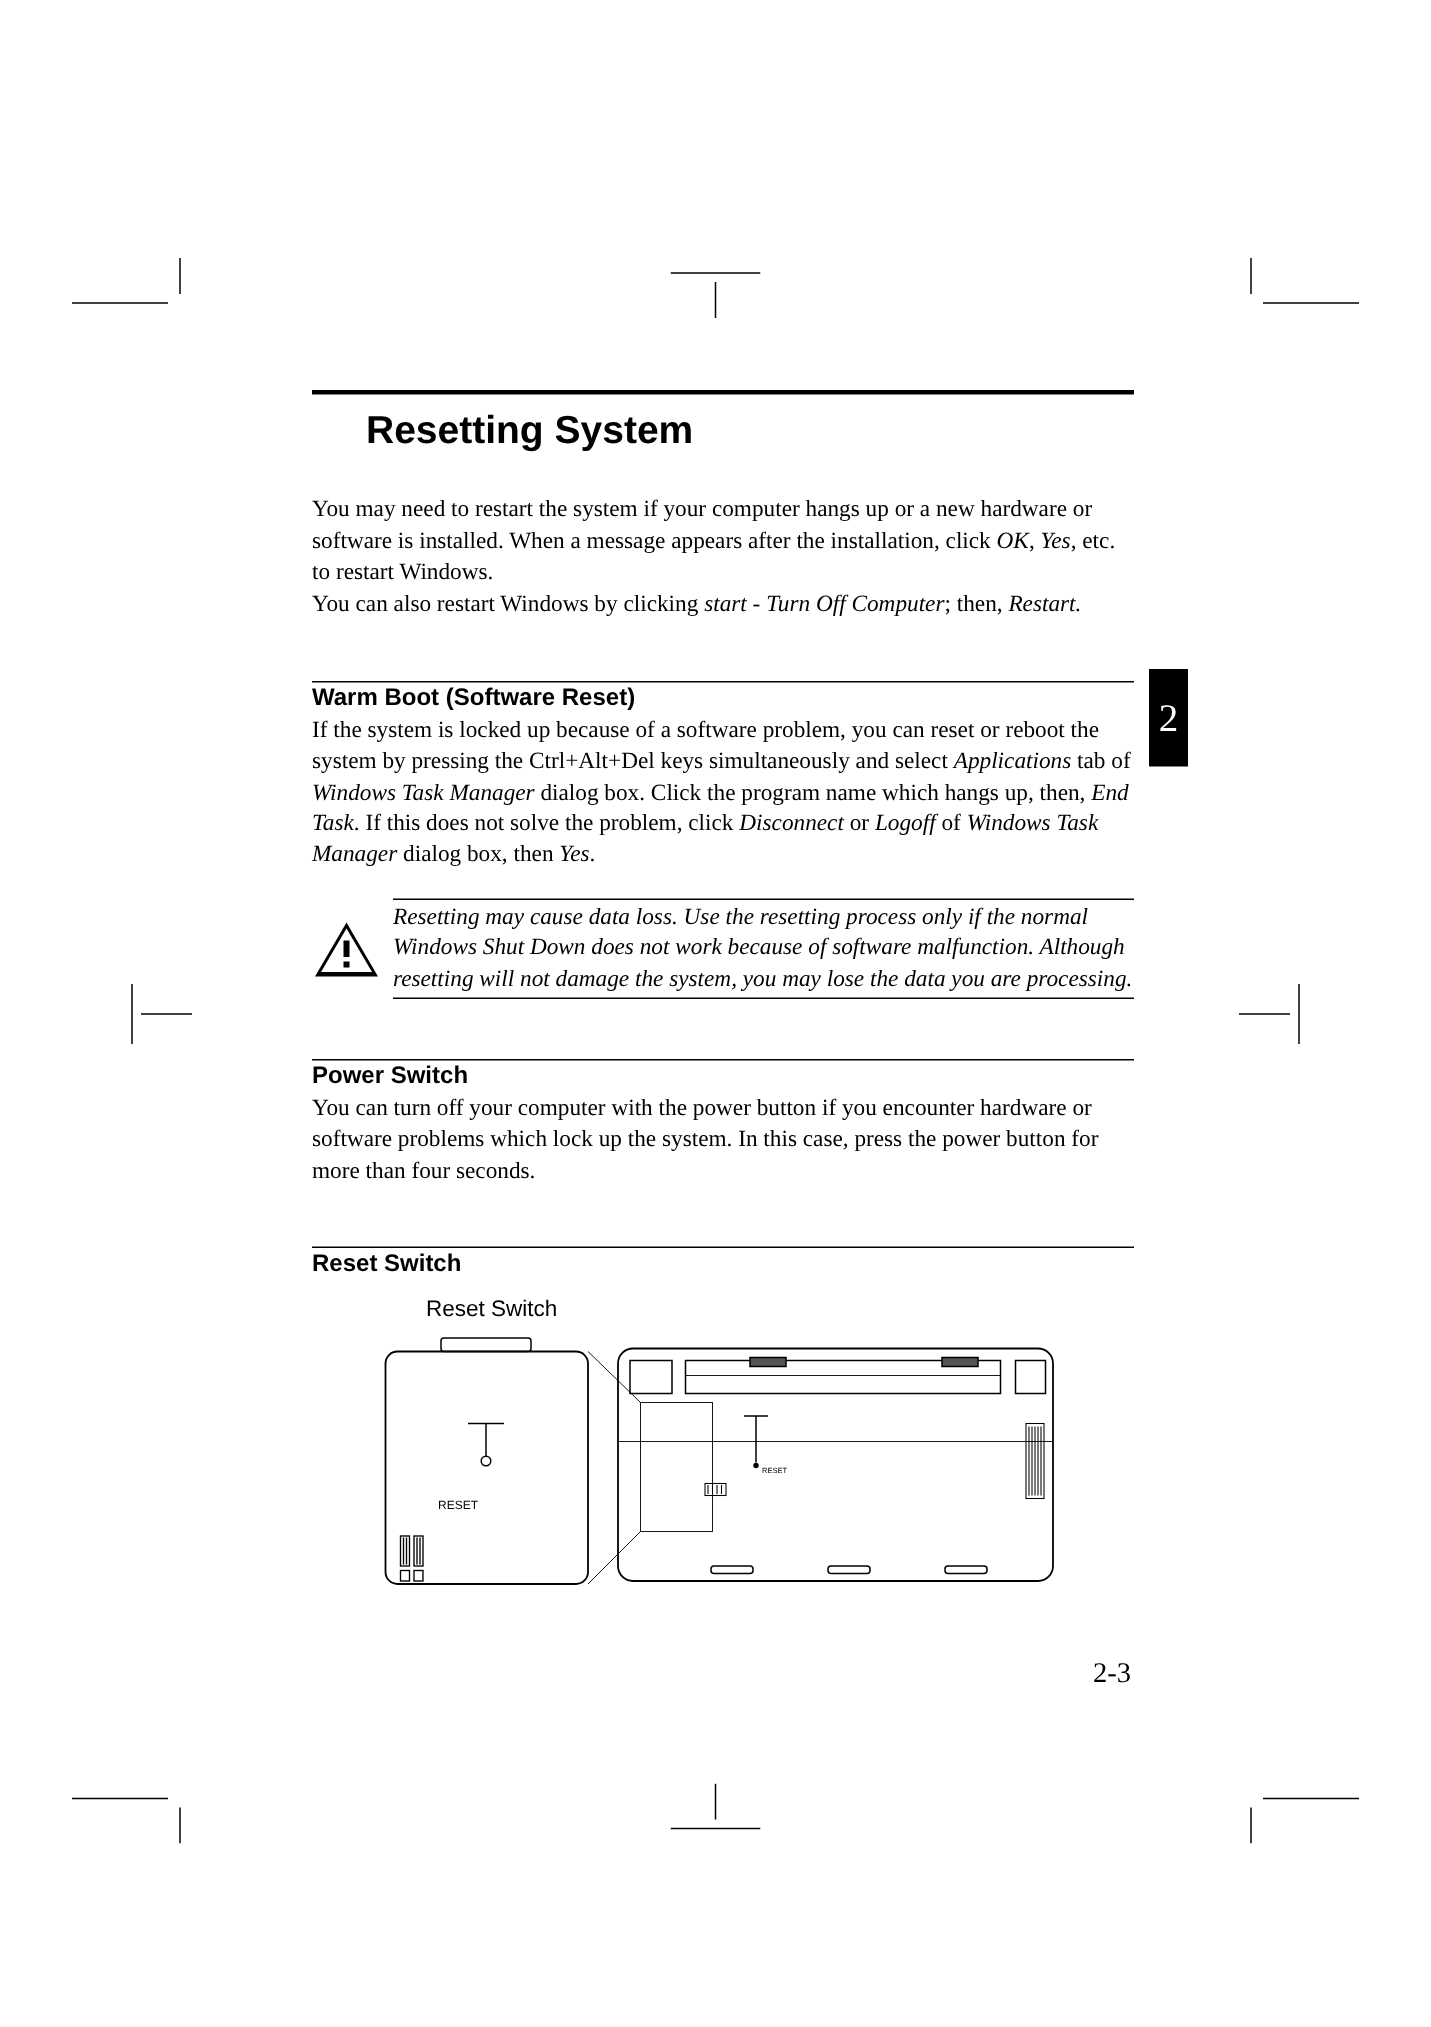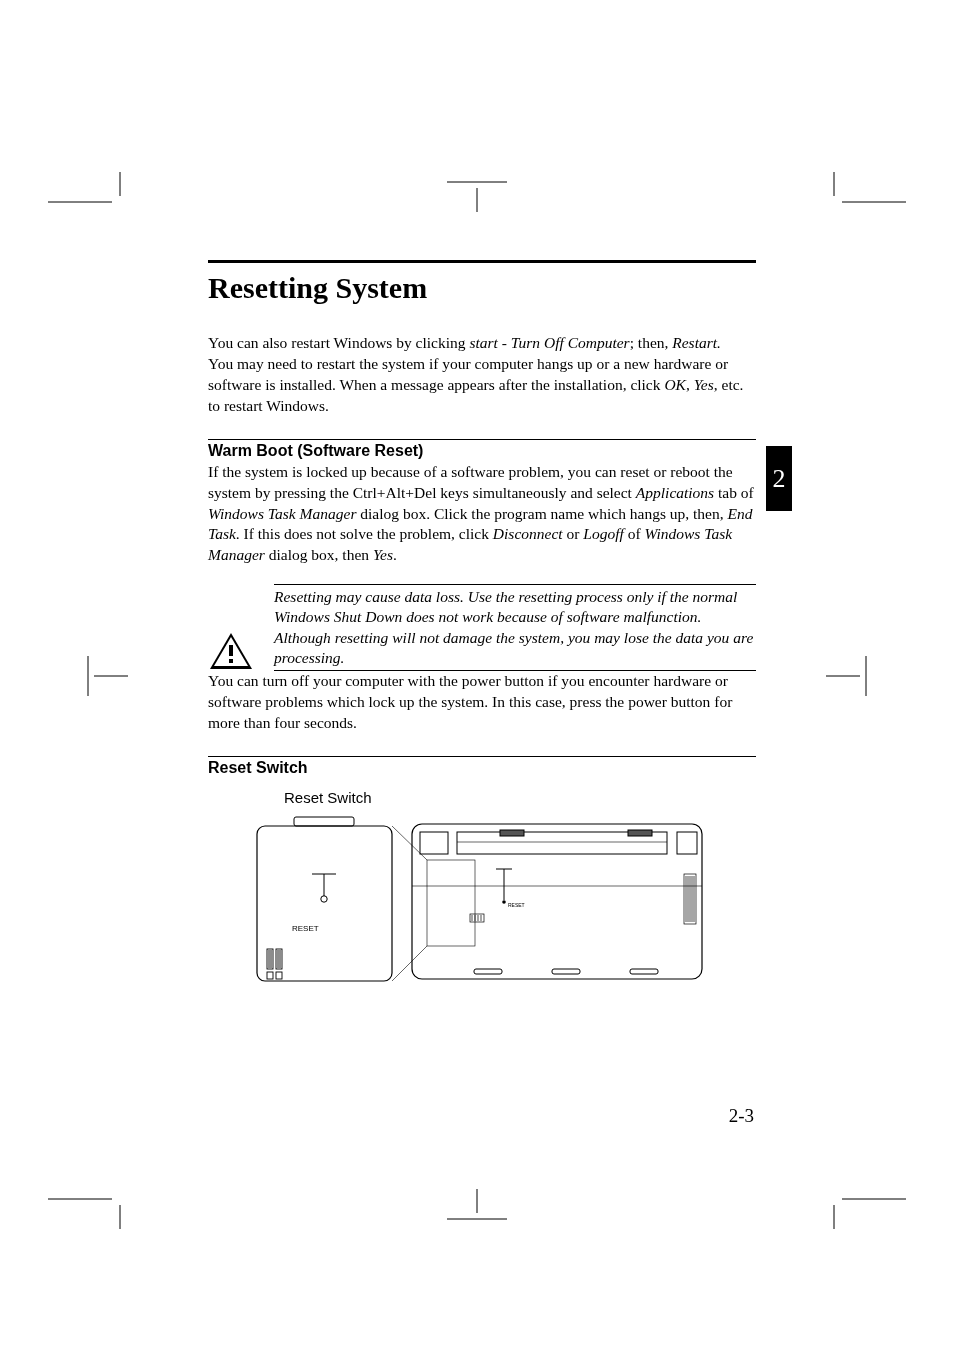--- a/index.html
+++ b/index.html
@@ -32,47 +32,48 @@
       position: absolute;
       top: 260px;
       left: 208px;
       width: 548px;
     }
     .main-title-wrap {
       border-top: 3px solid #000;
       margin-bottom: 22px;
     }
     .main-title {
-      font-family: Liberation Serif, serif;
+      font-family: Liberation Sans, sans-serif;
       font-weight: bold;
-      font-size: 30px;
+      font-size: 26px;
       padding: 8px 0 6px 0;
+      margin-left: 36px;
     }
     .body-text {
       font-size: 15.5px;
       line-height: 1.35;
       margin-left: 0;
       margin-bottom: 0;
     }
     .section-head {
       border-top: 1px solid #000;
       padding-top: 2px;
       font-family: Arial, Helvetica, sans-serif;
       font-weight: bold;
       font-size: 16px;
-      margin-top: 22px;
+      margin-top: 40px;
       margin-bottom: 2px;
     }
     .italic { font-style: italic; }
     .bold { font-weight: normal; }
     .note-row {
       display: flex;
-      align-items: flex-end;
+      align-items: center;
       margin-top: 18px;
-      gap: 20px;
+      gap: 8px;
     }
     .caution-icon {
       flex: 0 0 46px;
       height: 40px;
     }
     .note-text {
       border-top: 1px solid #000;
       border-bottom: 1px solid #000;
       font-style: italic;
       font-size: 15.5px;
@@ -152,43 +153,44 @@
 
 <div class="chapter-tab">2</div>
 
 <div class="page-content">
 
   <div class="main-title-wrap">
     <div class="main-title">Resetting System</div>
   </div>
 
   <p class="body-text">
-    <span>You can also restart Windows by clicking </span><span class="italic">start</span><span> - </span><span class="italic">Turn Off Computer</span><span>; then, </span><span class="italic">Restart.</span>
+    <span>You may need to restart the system if your computer hangs up or a new hardware or software is installed. When a message appears after the installation, click </span><span class="italic">OK</span><span>, </span><span class="italic">Yes</span><span>, etc. to restart Windows.</span>
   </p>
   <p class="body-text">
-    <span>You may need to restart the system if your computer hangs up or a new hardware or software is installed. When a message appears after the installation, click </span><span class="italic">OK</span><span>, </span><span class="italic">Yes</span><span>, etc. to restart Windows.</span>
+    <span>You can also restart Windows by clicking </span><span class="italic">start</span><span> - </span><span class="italic">Turn Off Computer</span><span>; then, </span><span class="italic">Restart.</span>
   </p>
 
   <div class="section-head">Warm Boot (Software Reset)</div>
   <p class="body-text">
     <span>If the system is locked up because of a software problem, you can reset or reboot the system by pressing the </span><span class="bold">Ctrl</span><span>+</span><span class="bold">Alt</span><span>+</span><span class="bold">Del</span><span> keys simultaneously and select </span><span class="italic">Applications</span><span> tab of </span><span class="italic">Windows Task Manager</span><span> dialog box. Click the program name which hangs up, then, </span><span class="italic">End Task</span><span>.  If this does not solve the problem, click </span><span class="italic">Disconnect</span><span> or </span><span class="italic">Logoff</span><span> of </span><span class="italic">Windows Task Manager</span><span> dialog box, then </span><span class="italic">Yes</span><span>.</span>
   </p>
 
   <div class="note-row">
     <div class="caution-icon">
       <svg width="46" height="40" viewBox="0 0 46 40">
         <polygon points="23,2 44,38 2,38" fill="#000"></polygon>
         <polygon points="23,6 40,35 6,35" fill="#fff"></polygon>
         <rect x="21" y="14" width="4" height="11" fill="#000"></rect>
         <rect x="21" y="28" width="4" height="4" fill="#000"></rect>
       </svg>
     </div>
     <div class="note-text">Resetting may cause data loss. Use the resetting process only if the normal Windows Shut Down does not work because of software malfunction.  Although resetting will not damage the system, you may lose the data you are processing.</div>
   </div>
 
+  <div class="section-head">Power Switch</div>
   <p class="body-text">You can turn off your computer with the power button if you encounter hardware or software problems which lock up the system. In this case, press the power button for more than four seconds.</p>
 
   <div class="section-head">Reset Switch</div>
 
   <div class="fig-wrap">
     <div class="fig-caption">Reset Switch</div>
     <div class="diagram">
       <svg width="460" height="175" viewBox="0 0 460 175">
 
         <rect x="5" y="12" width="135" height="155" rx="8" fill="none" stroke="#000" stroke-width="1.2"></rect>

